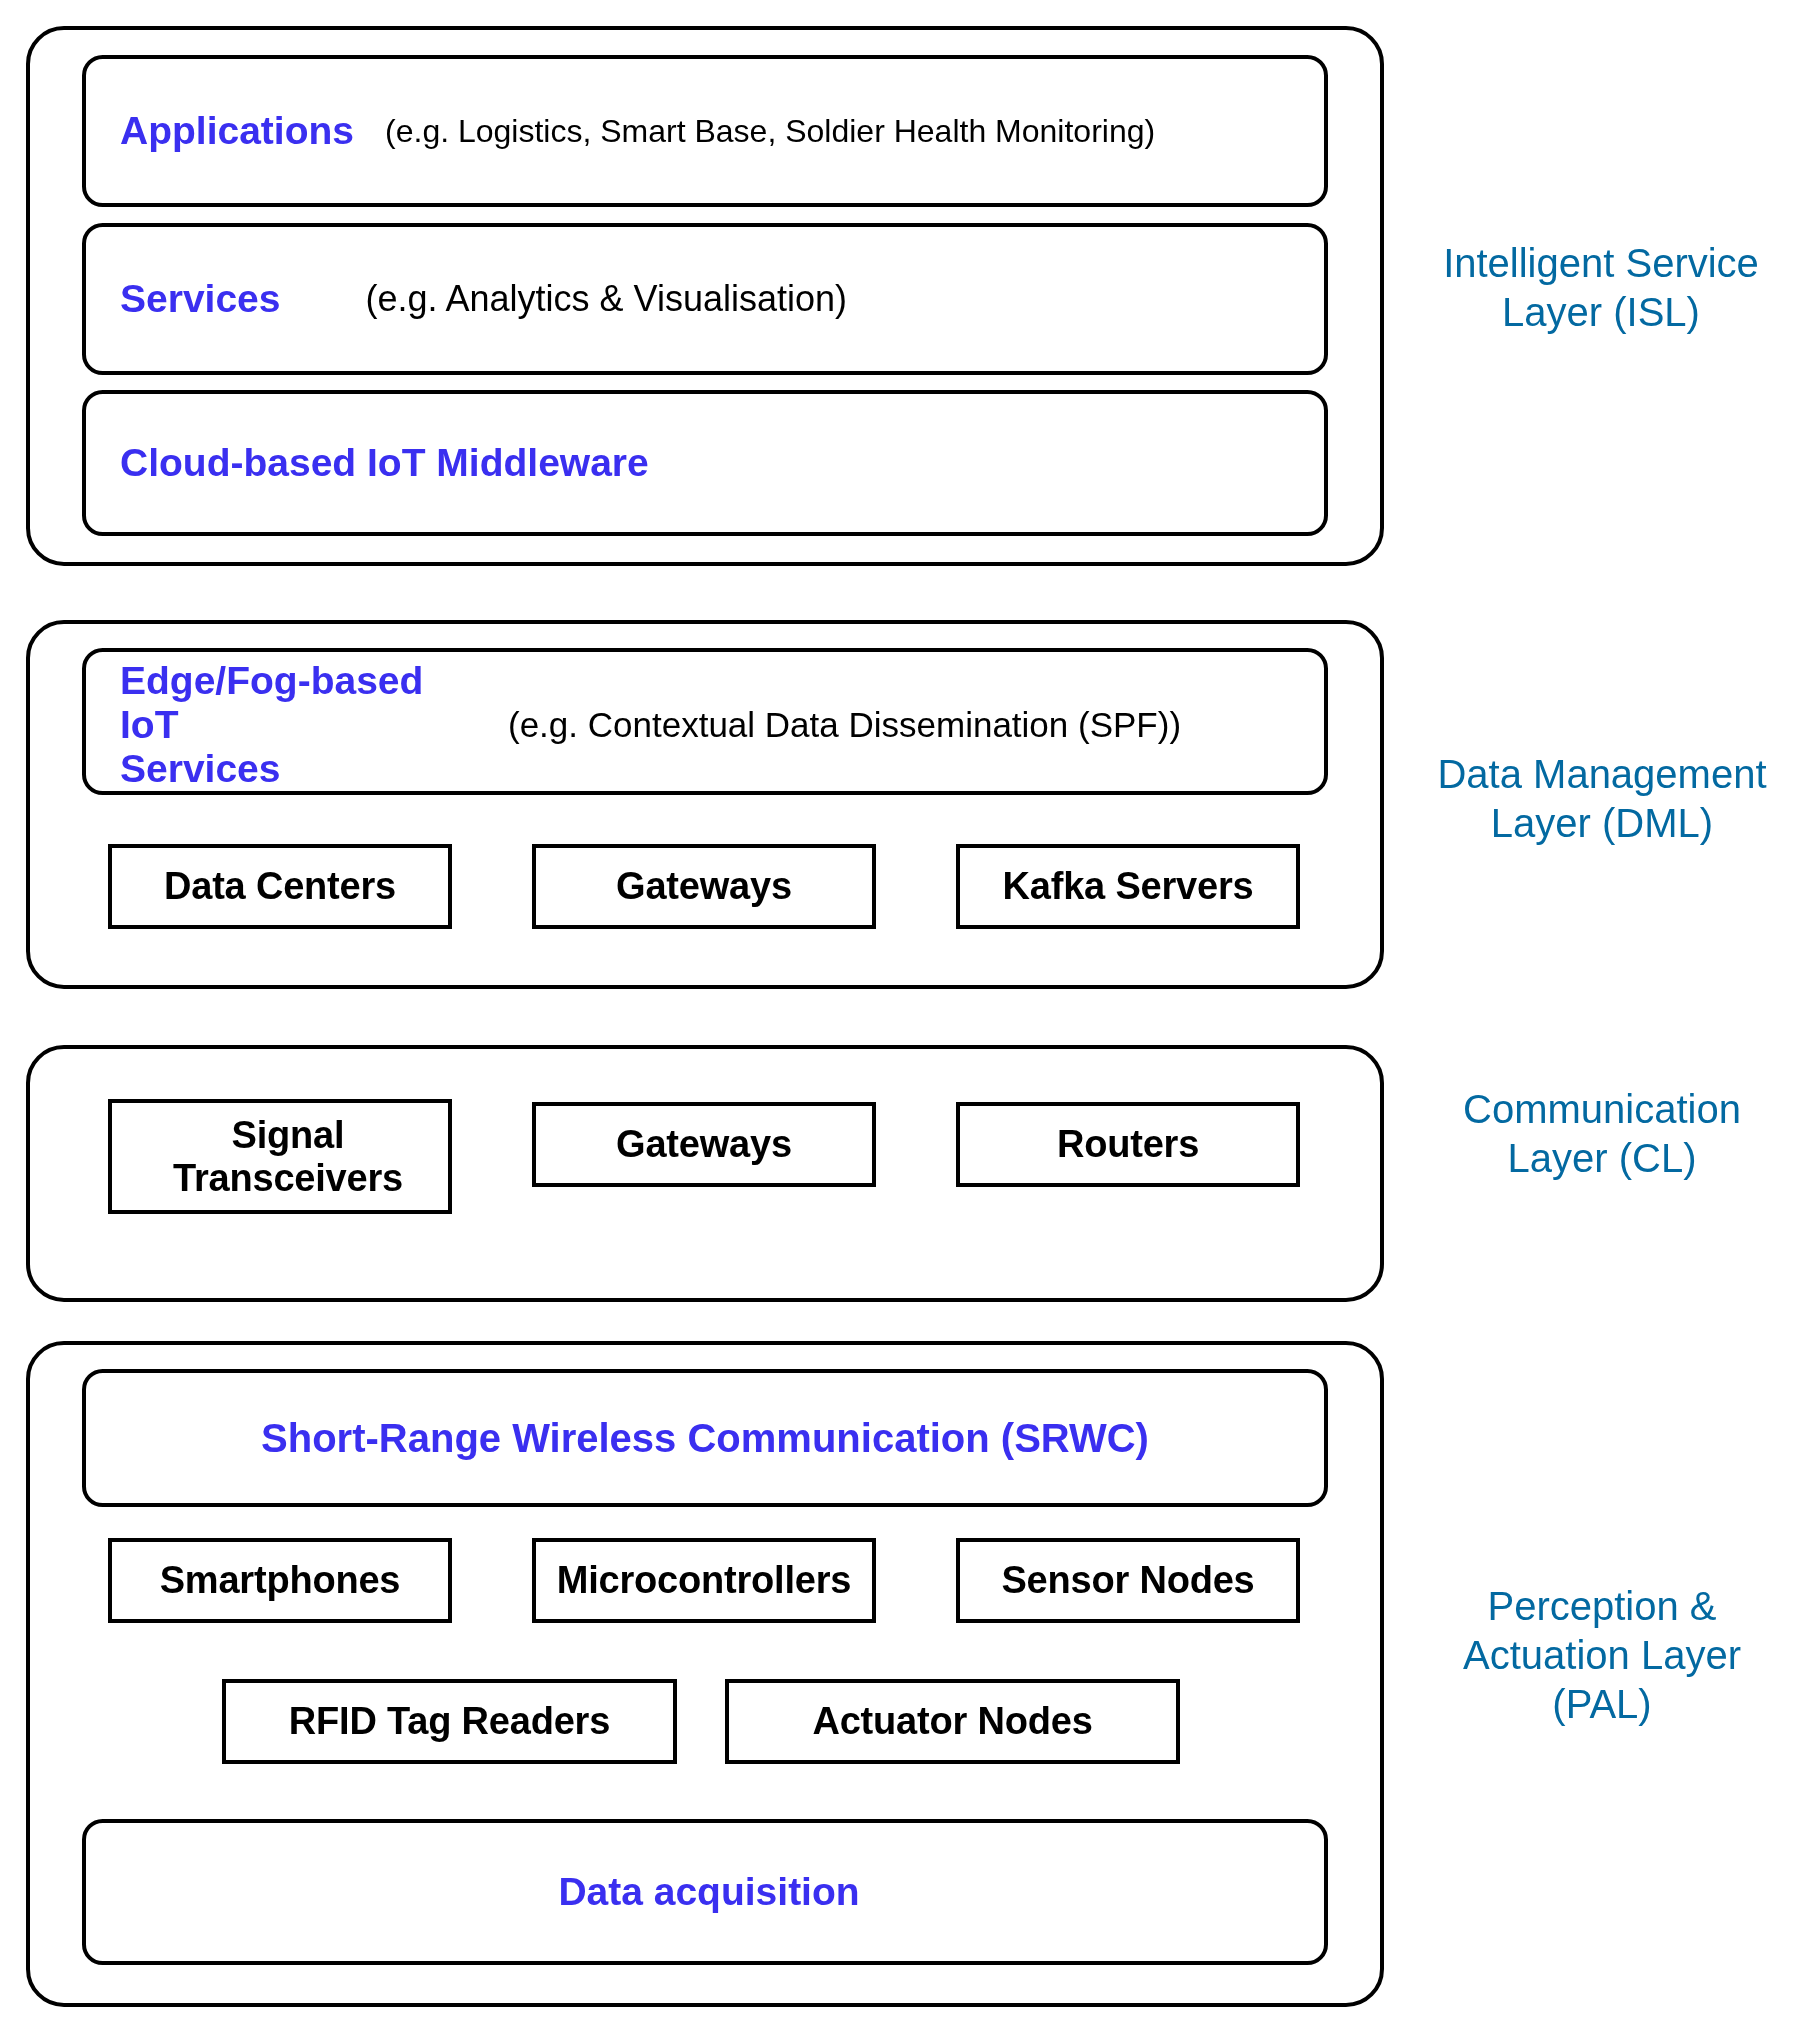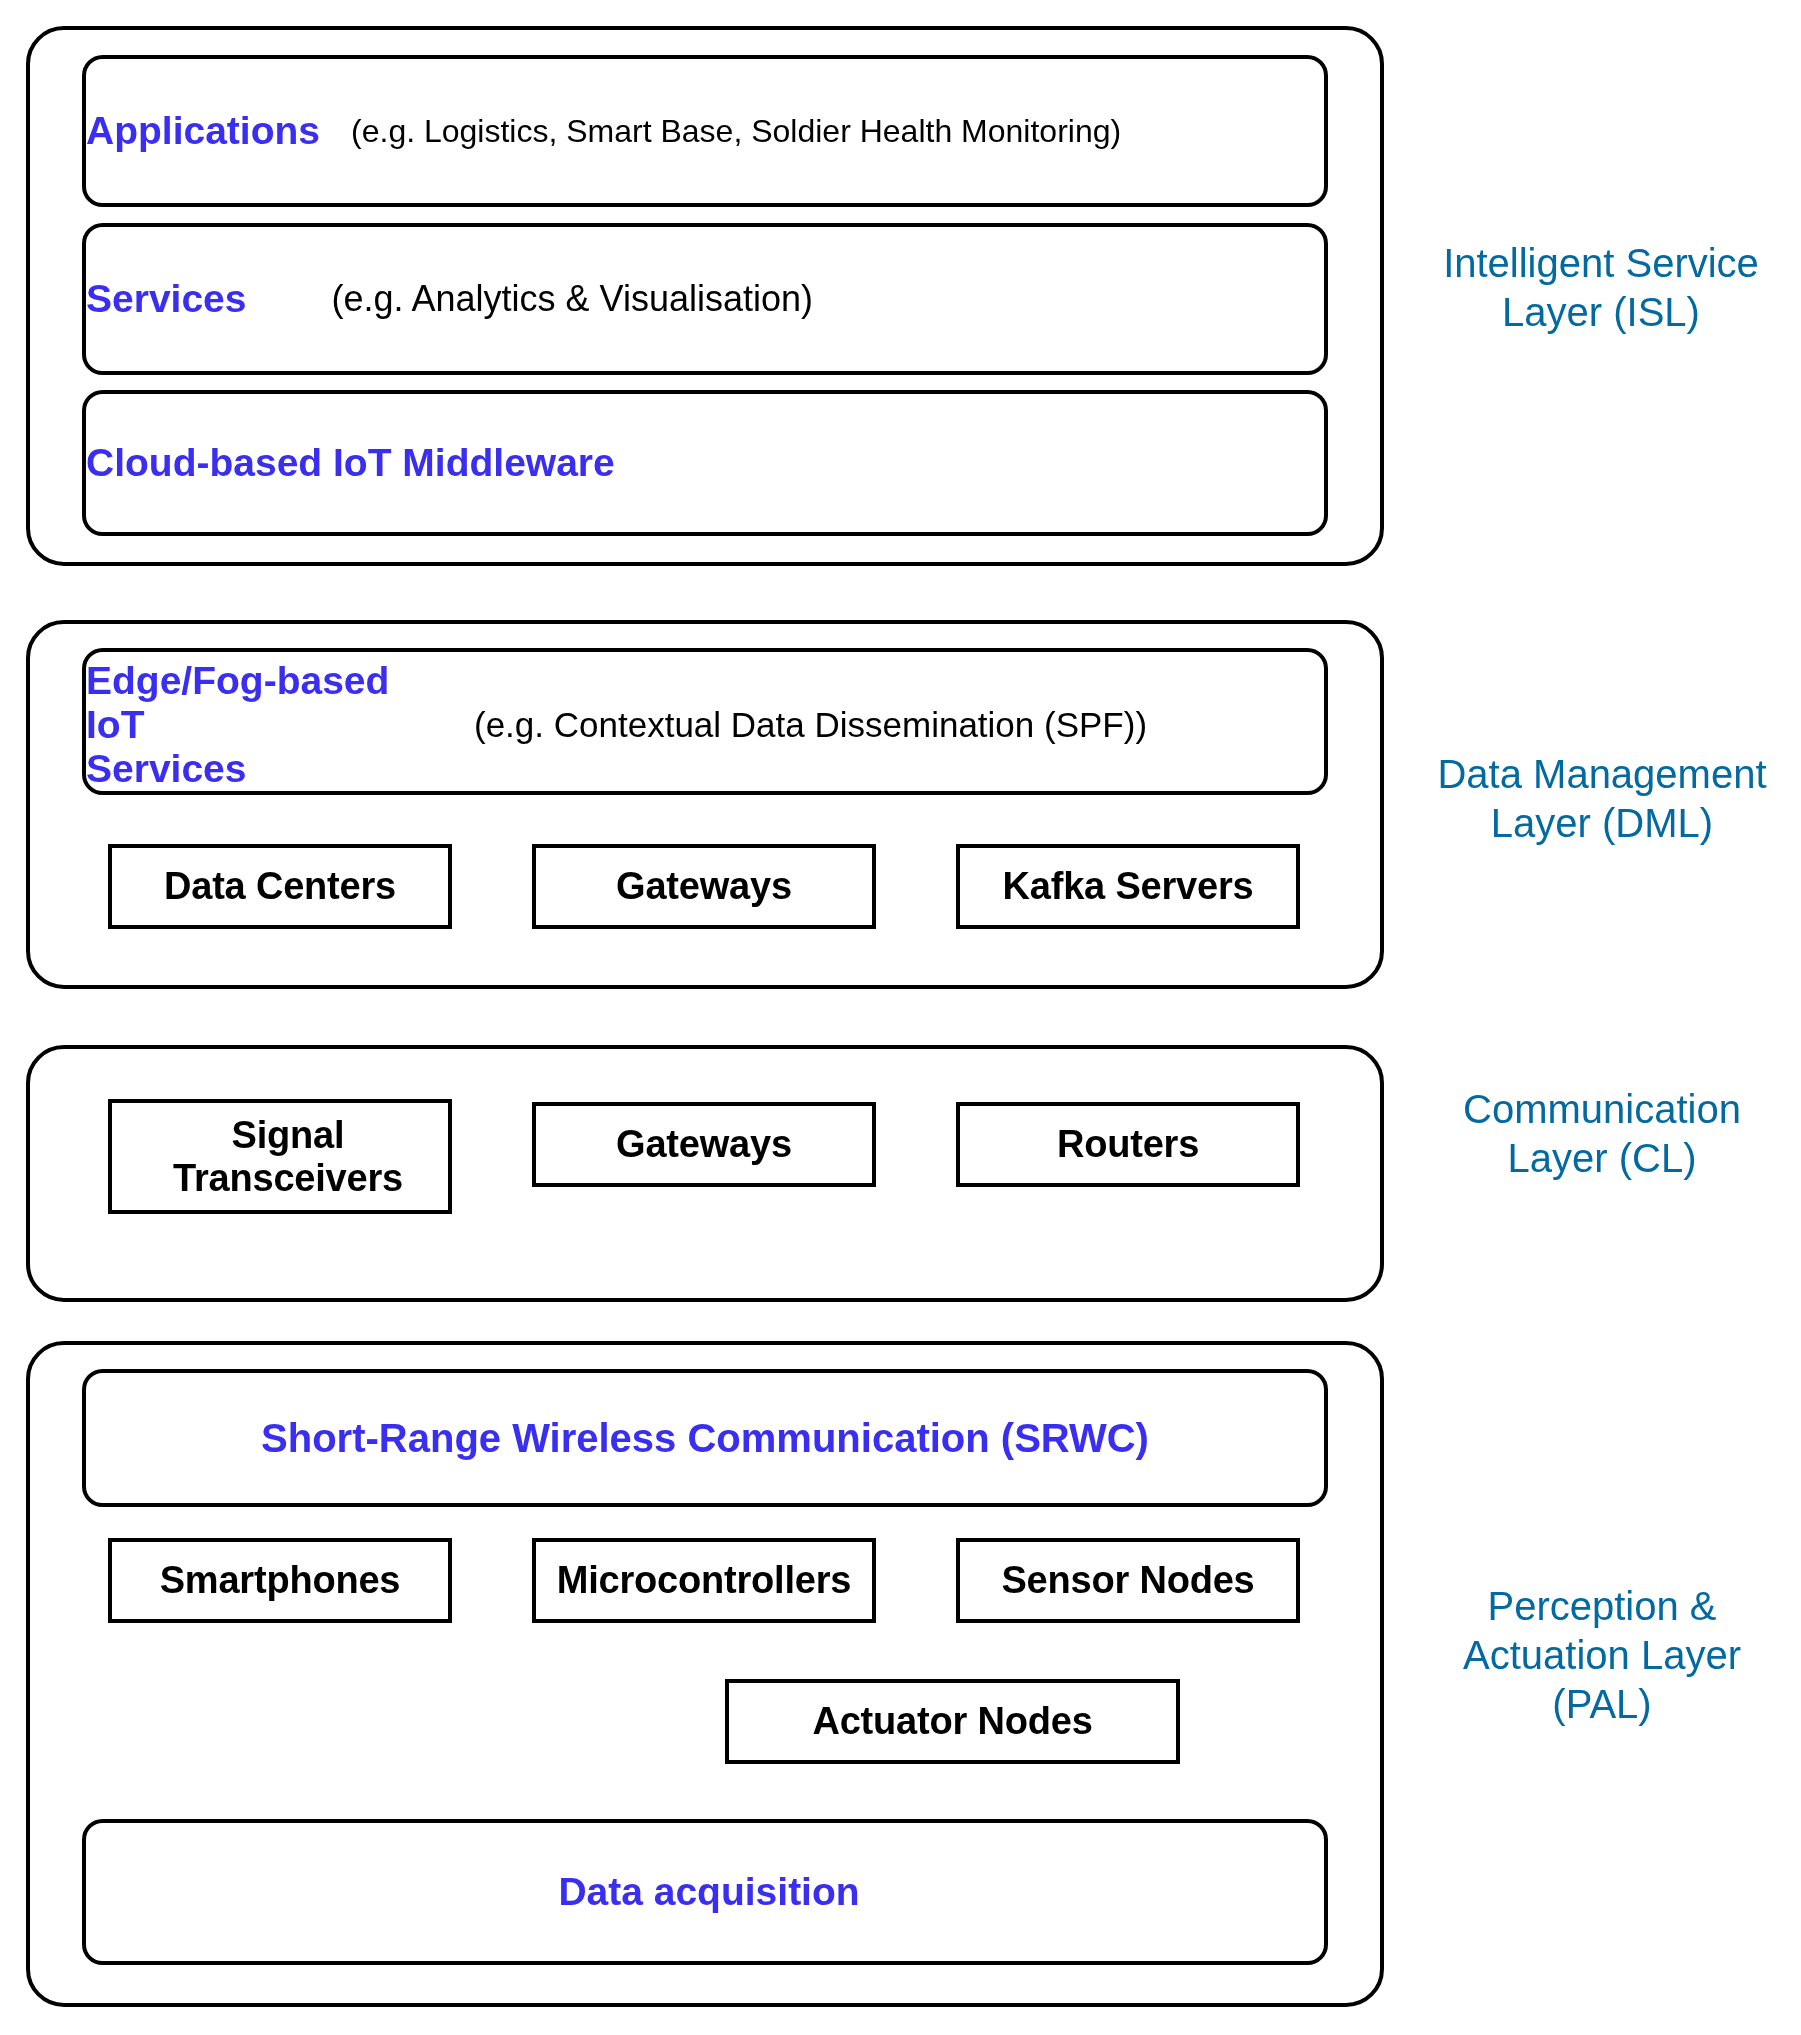--- a/index.html
+++ b/index.html
@@ -71,20 +71,21 @@
   }
   .plain-term {
     font-weight: normal;
     color: #000000;
   }
 
   .row-text {
     display: flex;
     align-items: center;
     width: 100%;
+    padding-left: 34px;
     box-sizing: border-box;
   }
 
   
   .layer-caption {
     position: absolute;
     color: #0369a1;
     font-size: 40px;
     line-height: 1.22;
     text-align: center;
@@ -200,20 +201,23 @@
   </div>
 
   <div class="sq-box" style="left:108px; top:1538px; width:344px; height:85px;">
     <span class="sq-label">Smartphones</span>
   </div>
 
   <div class="sq-box" style="left:956px; top:1538px; width:344px; height:85px;">
     <span class="sq-label">Sensor Nodes</span>
   </div>
 
+  <div class="sq-box" style="left:222px; top:1679px; width:455px; height:85px;">
+    <span class="sq-label">RFID Tag Readers</span>
+  </div>
 
   <div class="sq-box" style="left:725px; top:1679px; width:455px; height:85px;">
     <span class="sq-label">Actuator Nodes</span>
   </div>
 
   <div class="round-box" style="left:82px; top:1819px; width:1246px; height:146px;">
     <div class="row-text" id="dataacq-text">
       <span class="blue-term">Data acquisition</span>
     </div>
   </div>

